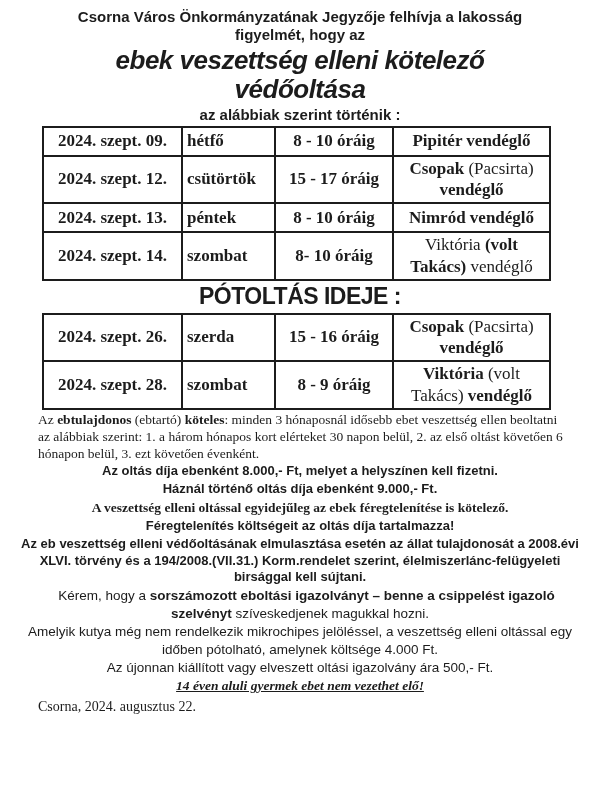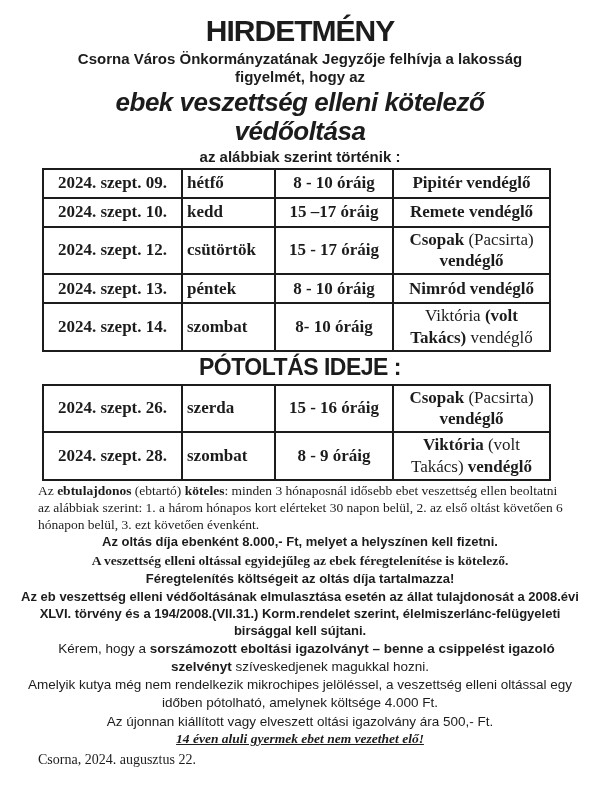--- a/index.html
+++ b/index.html
@@ -75,44 +75,37 @@
   }
 
   
   .date-line{font-size:14px;margin:5px 0 0 38px;}
 </style>
 </head>
 <body>
 
 <div class="page">
 
-  <h1 class="title">HIRDETMÉNY</h1>
   <p class="subtitle">Csorna Város Önkormányzatának Jegyzője felhívja a lakosság figyelmét, hogy az</p>
   <h2 class="emphasis">ebek veszettség elleni kötelező védőoltása</h2>
   <p class="intro">az alábbiak szerint történik :</p>
 
   <table class="sched">
     <colgroup>
         <col style="width:139px">
         <col style="width:93px">
         <col style="width:118px">
         <col style="width:157px">
       </colgroup>
     <tbody>
         <tr class="single">
       <td class="c-date">2024. szept. 09.</td>
       <td class="c-day">hétfő</td>
       <td class="c-time">8 - 10 óráig</td>
       <td class="c-loc"><span style="font-weight: bold;">Pipitér vendéglő</span></td>
-    </tr>
-    <tr class="single">
-      <td class="c-date">2024. szept. 10.</td>
-      <td class="c-day">kedd</td>
-      <td class="c-time">15 –17 óráig</td>
-      <td class="c-loc"><span style="font-weight: bold;">Remete vendéglő</span></td>
     </tr>
     <tr>
       <td class="c-date">2024. szept. 12.</td>
       <td class="c-day">csütörtök</td>
       <td class="c-time">15 - 17 óráig</td>
       <td class="c-loc"><span style="font-weight: bold;">Csopak</span><span style="font-weight: normal;"> (Pacsirta) </span><span style="font-weight: bold;">vendéglő</span></td>
     </tr>
     <tr class="single">
       <td class="c-date">2024. szept. 13.</td>
       <td class="c-day">péntek</td>
@@ -149,20 +142,21 @@
       <td class="c-day">szombat</td>
       <td class="c-time">8 -  9  óráig</td>
       <td class="c-loc"><span style="font-weight: bold;">Viktória</span><span style="font-weight: normal;"> (volt Takács) </span><span style="font-weight: bold;">vendéglő</span></td>
     </tr>
   </tbody>
     </table>
 
   <div class="bodyblock">
     <p class="p-left"><span style="font-weight: normal;">Az </span><span style="font-weight: bold;">ebtulajdonos</span><span style="font-weight: normal;"> (ebtartó) </span><span style="font-weight: bold;">köteles</span><span style="font-weight: normal;">: minden 3 hónaposnál idősebb ebet veszettség ellen beoltatni az alábbiak szerint: 1. a három hónapos kort elérteket 30 napon belül, 2. az első oltást követően 6 hónapon belül, 3. ezt követően évenként.</span></p>
     <p class="c-sans-b">Az oltás díja ebenként 8.000,- Ft, melyet a helyszínen kell fizetni.</p>
+    <p class="c-sans-b">Háznál történő oltás díja ebenként 9.000,- Ft.</p>
     <p class="c-serif-b">A veszettség elleni oltással egyidejűleg az ebek féregtelenítése is kötelező.</p>
     <p class="c-sans-b">Féregtelenítés költségeit az oltás díja tartalmazza!</p>
     <p class="c-sans-b">Az eb veszettség elleni védőoltásának elmulasztása esetén az állat tulajdonosát a 2008.évi XLVI. törvény és a 194/2008.(VII.31.) Korm.rendelet szerint, élelmiszerlánc-felügyeleti birsággal kell sújtani.</p>
     <p class="c-sans"><span style="font-weight: normal; padding-left: 13px;">Kérem, hogy a </span><span style="font-weight: bold;">sorszámozott eboltási igazolványt – benne a csippelést igazoló szelvényt</span><span style="font-weight: normal;"> szíveskedjenek magukkal hozni.</span></p>
     <p class="c-sans">Amelyik kutya még nem rendelkezik mikrochipes jelöléssel, a veszettség elleni oltással egy időben pótolható, amelynek költsége 4.000 Ft.</p>
     <p class="c-sans">Az újonnan kiállított vagy elveszett oltási igazolvány ára 500,- Ft.</p>
     <p class="minor">14 éven aluli gyermek ebet nem vezethet elő!</p>
   </div>
 
   <p class="date-line">Csorna, 2024. augusztus 22.</p>

